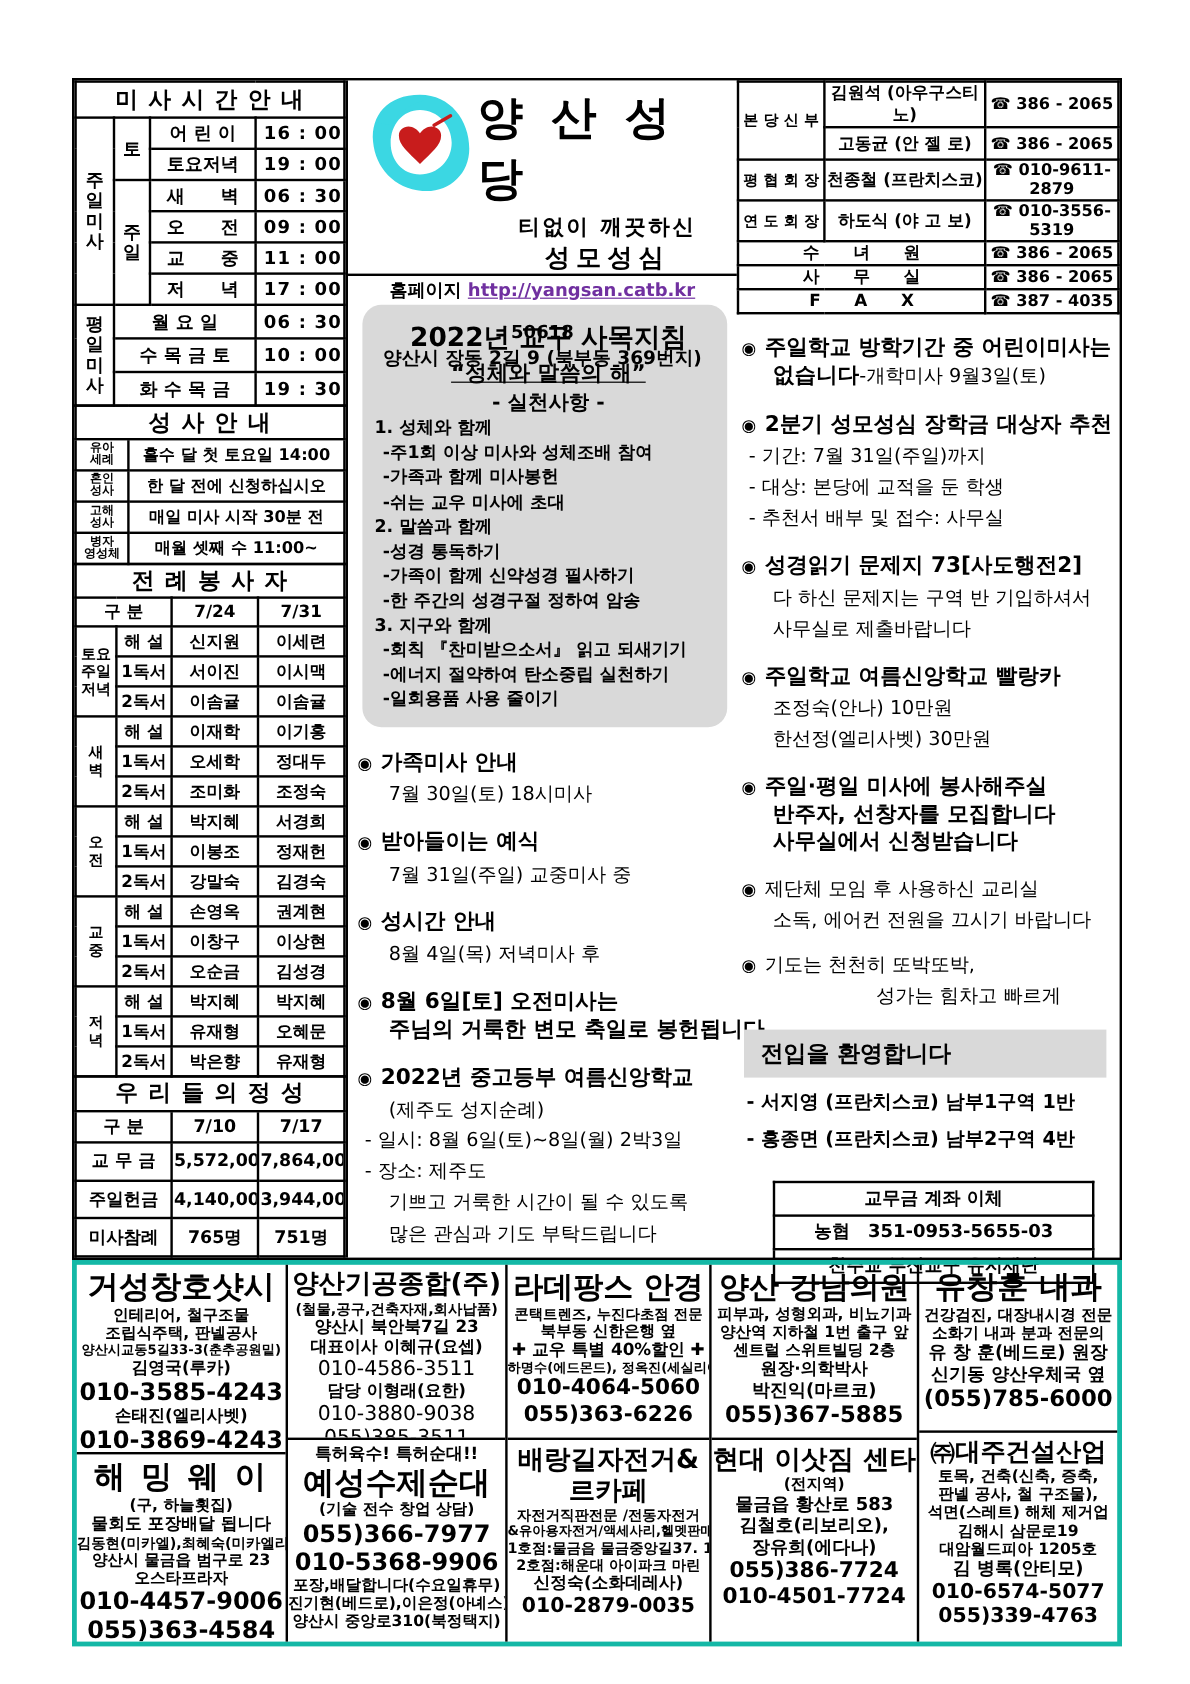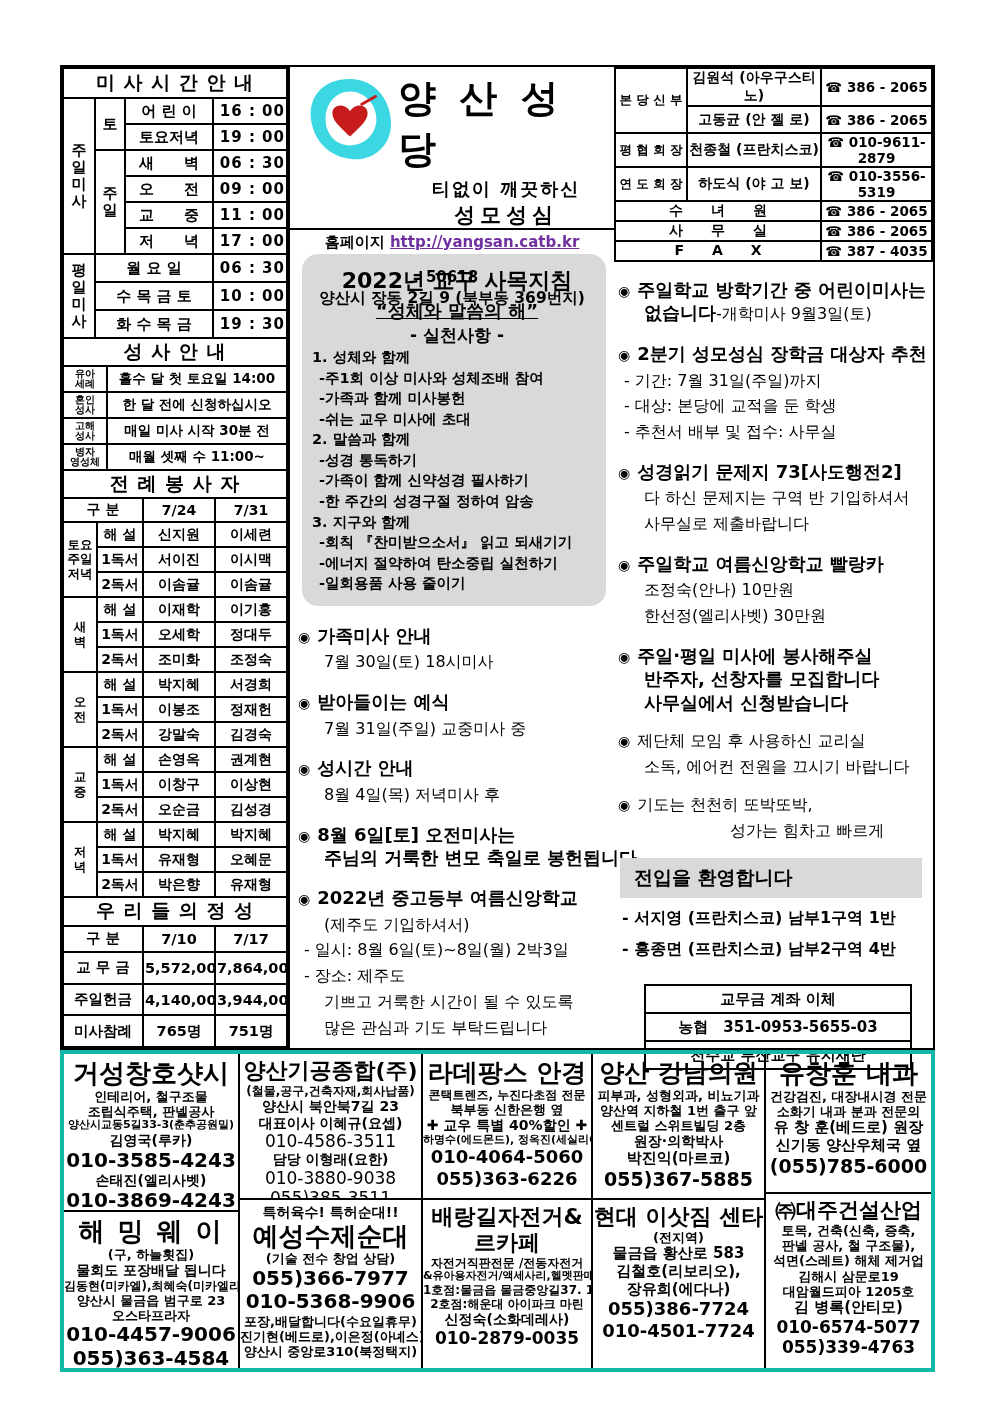--- a/index.html
+++ b/index.html
@@ -382,21 +382,21 @@
         <div class="notice">
           <div class="n-title"><span class="blt">◉</span><span>성시간 안내</span></div>
           <div class="n-line">8월 4일(목) 저녁미사 후</div>
         </div>
         <div class="notice">
           <div class="n-title"><span class="blt">◉</span><span>8월 6일[토] 오전미사는</span></div>
           <div class="n-title2">주님의 거룩한 변모 축일로 봉헌됩니다</div>
         </div>
         <div class="notice">
           <div class="n-title"><span class="blt">◉</span><span>2022년 중고등부 여름신앙학교</span></div>
-          <div class="n-line">(제주도 기입하셔서)</div>
+          <div class="n-line">(제주도 성지순례)</div>
           <div class="n-line out">- 일시: 8월 6일(토)~8일(월) 2박3일</div>
           <div class="n-line out">- 장소: 제주도</div>
           <div class="n-line">기쁘고 거룩한 시간이 될 수 있도록</div>
           <div class="n-line">많은 관심과 기도 부탁드립니다</div>
         </div>
       </div>
     </div>
 
     <div class="col-r">
       <table class="ct">

